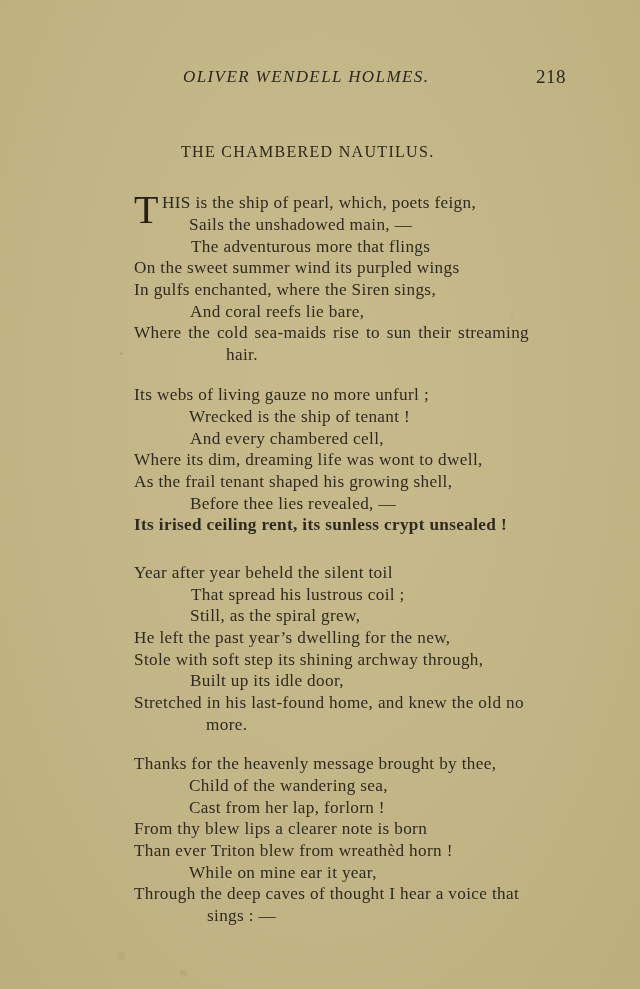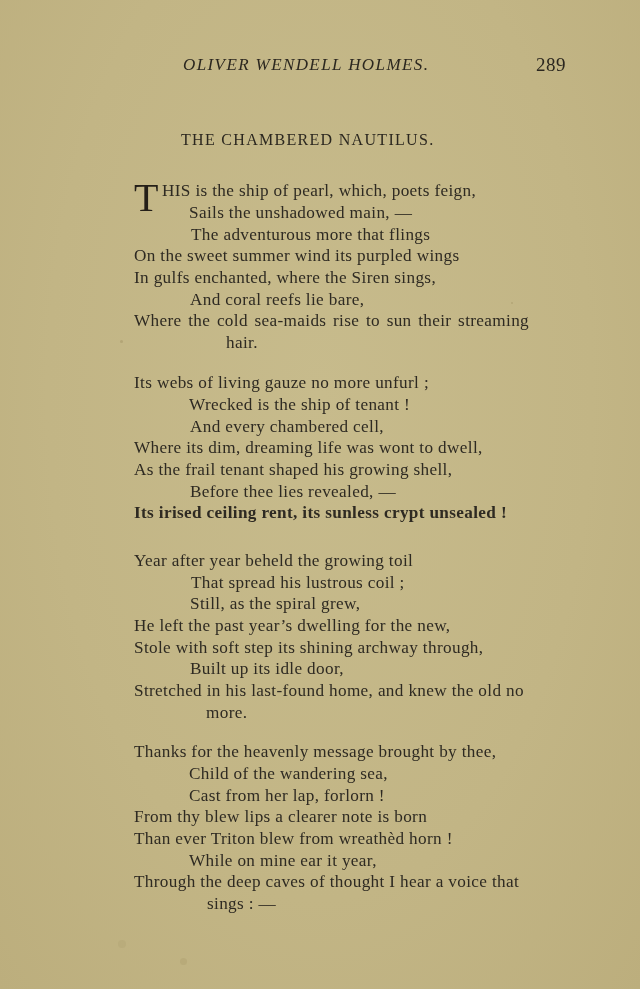--- a/index.html
+++ b/index.html
@@ -4,21 +4,21 @@
   <style>
     html, body { margin: 0; padding: 0; }
     body {
       width: 640px; height: 989px; overflow: hidden;
       background: #c4b787;
       background-image: radial-gradient(ellipse at 50% 40%, #c7bb8c 0%, #c2b585 60%, #bcae7d 100%);
       font-family: "DejaVu Serif", "Liberation Serif", serif;
       color: #2e2a22;
       position: relative;
     }
-    .page { position: absolute; left: 0; top: 0; width: 640px; height: 830px; border-radius: 26px; }
+    .page { position: absolute; left: 0; top: 12px; width: 640px; height: 830px; border-radius: 26px; }
     .running-head {
       position: absolute; top: 55px; left: 183px;
       font-family: "Liberation Serif", serif;
       font-style: italic; font-size: 17px; letter-spacing: 1.4px;
       color: #2b271f;
     }
     .page-number {
       position: absolute; top: 54px; left: 536px;
       font-family: "Liberation Serif", serif;
       font-size: 19px; letter-spacing: 0.5px; color: #2b271f;
@@ -39,21 +39,21 @@
       font-size: 40px; line-height: 40px; color: #241f18;
     }
     .speck { position: absolute; border-radius: 50%; background: #a89a6b; opacity: 0.6; }
   </style>
 </head>
 <body>
 
 <div class="page">
 
   <div class="running-head">OLIVER WENDELL HOLMES.</div>
-  <div class="page-number">289</div>
+  <div class="page-number">218</div>
 
   <div class="poem-title">THE CHAMBERED NAUTILUS.</div>
 
   <div class="dropcap">T</div>
 
   <div>
     <div class="line" style="left:162px; top:181px;">HIS is the ship of pearl, which, poets feign,</div>
     <div class="line" style="left:189px; top:203px;">Sails the unshadowed main, —</div>
     <div class="line" style="left:191px; top:225px;">The adventurous more that flings</div>
     <div class="line" style="left:134px; top:246px;">On the sweet summer wind its purpled wings</div>
@@ -67,21 +67,21 @@
     <div class="line" style="left:134px; top:373px;">Its webs of living gauze no more unfurl ;</div>
     <div class="line" style="left:189px; top:395px;">Wrecked is the ship of tenant !</div>
     <div class="line" style="left:190px; top:417px;">And every chambered cell,</div>
     <div class="line" style="left:134px; top:438px;">Where its dim, dreaming life was wont to dwell,</div>
     <div class="line" style="left:134px; top:460px;">As the frail tenant shaped his growing shell,</div>
     <div class="line" style="left:190px; top:482px;">Before thee lies revealed, —</div>
     <div class="line" style="left:134px; top:503px;font-weight:bold;">Its irised ceiling rent, its sunless crypt unsealed !</div>
   </div>
 
   <div>
-    <div class="line" style="left:134px; top:551px;">Year after year beheld the growing toil</div>
+    <div class="line" style="left:134px; top:551px;">Year after year beheld the silent toil</div>
     <div class="line" style="left:191px; top:573px;">That spread his lustrous coil ;</div>
     <div class="line" style="left:190px; top:594px;">Still, as the spiral grew,</div>
     <div class="line" style="left:134px; top:616px;">He left the past year’s dwelling for the new,</div>
     <div class="line" style="left:134px; top:638px;">Stole with soft step its shining archway through,</div>
     <div class="line" style="left:190px; top:659px;">Built up its idle door,</div>
     <div class="line" style="left:134px; top:681px;">Stretched in his last-found home, and knew the old no</div>
     <div class="line" style="left:206px; top:703px;">more.</div>
   </div>
 
   <div>

